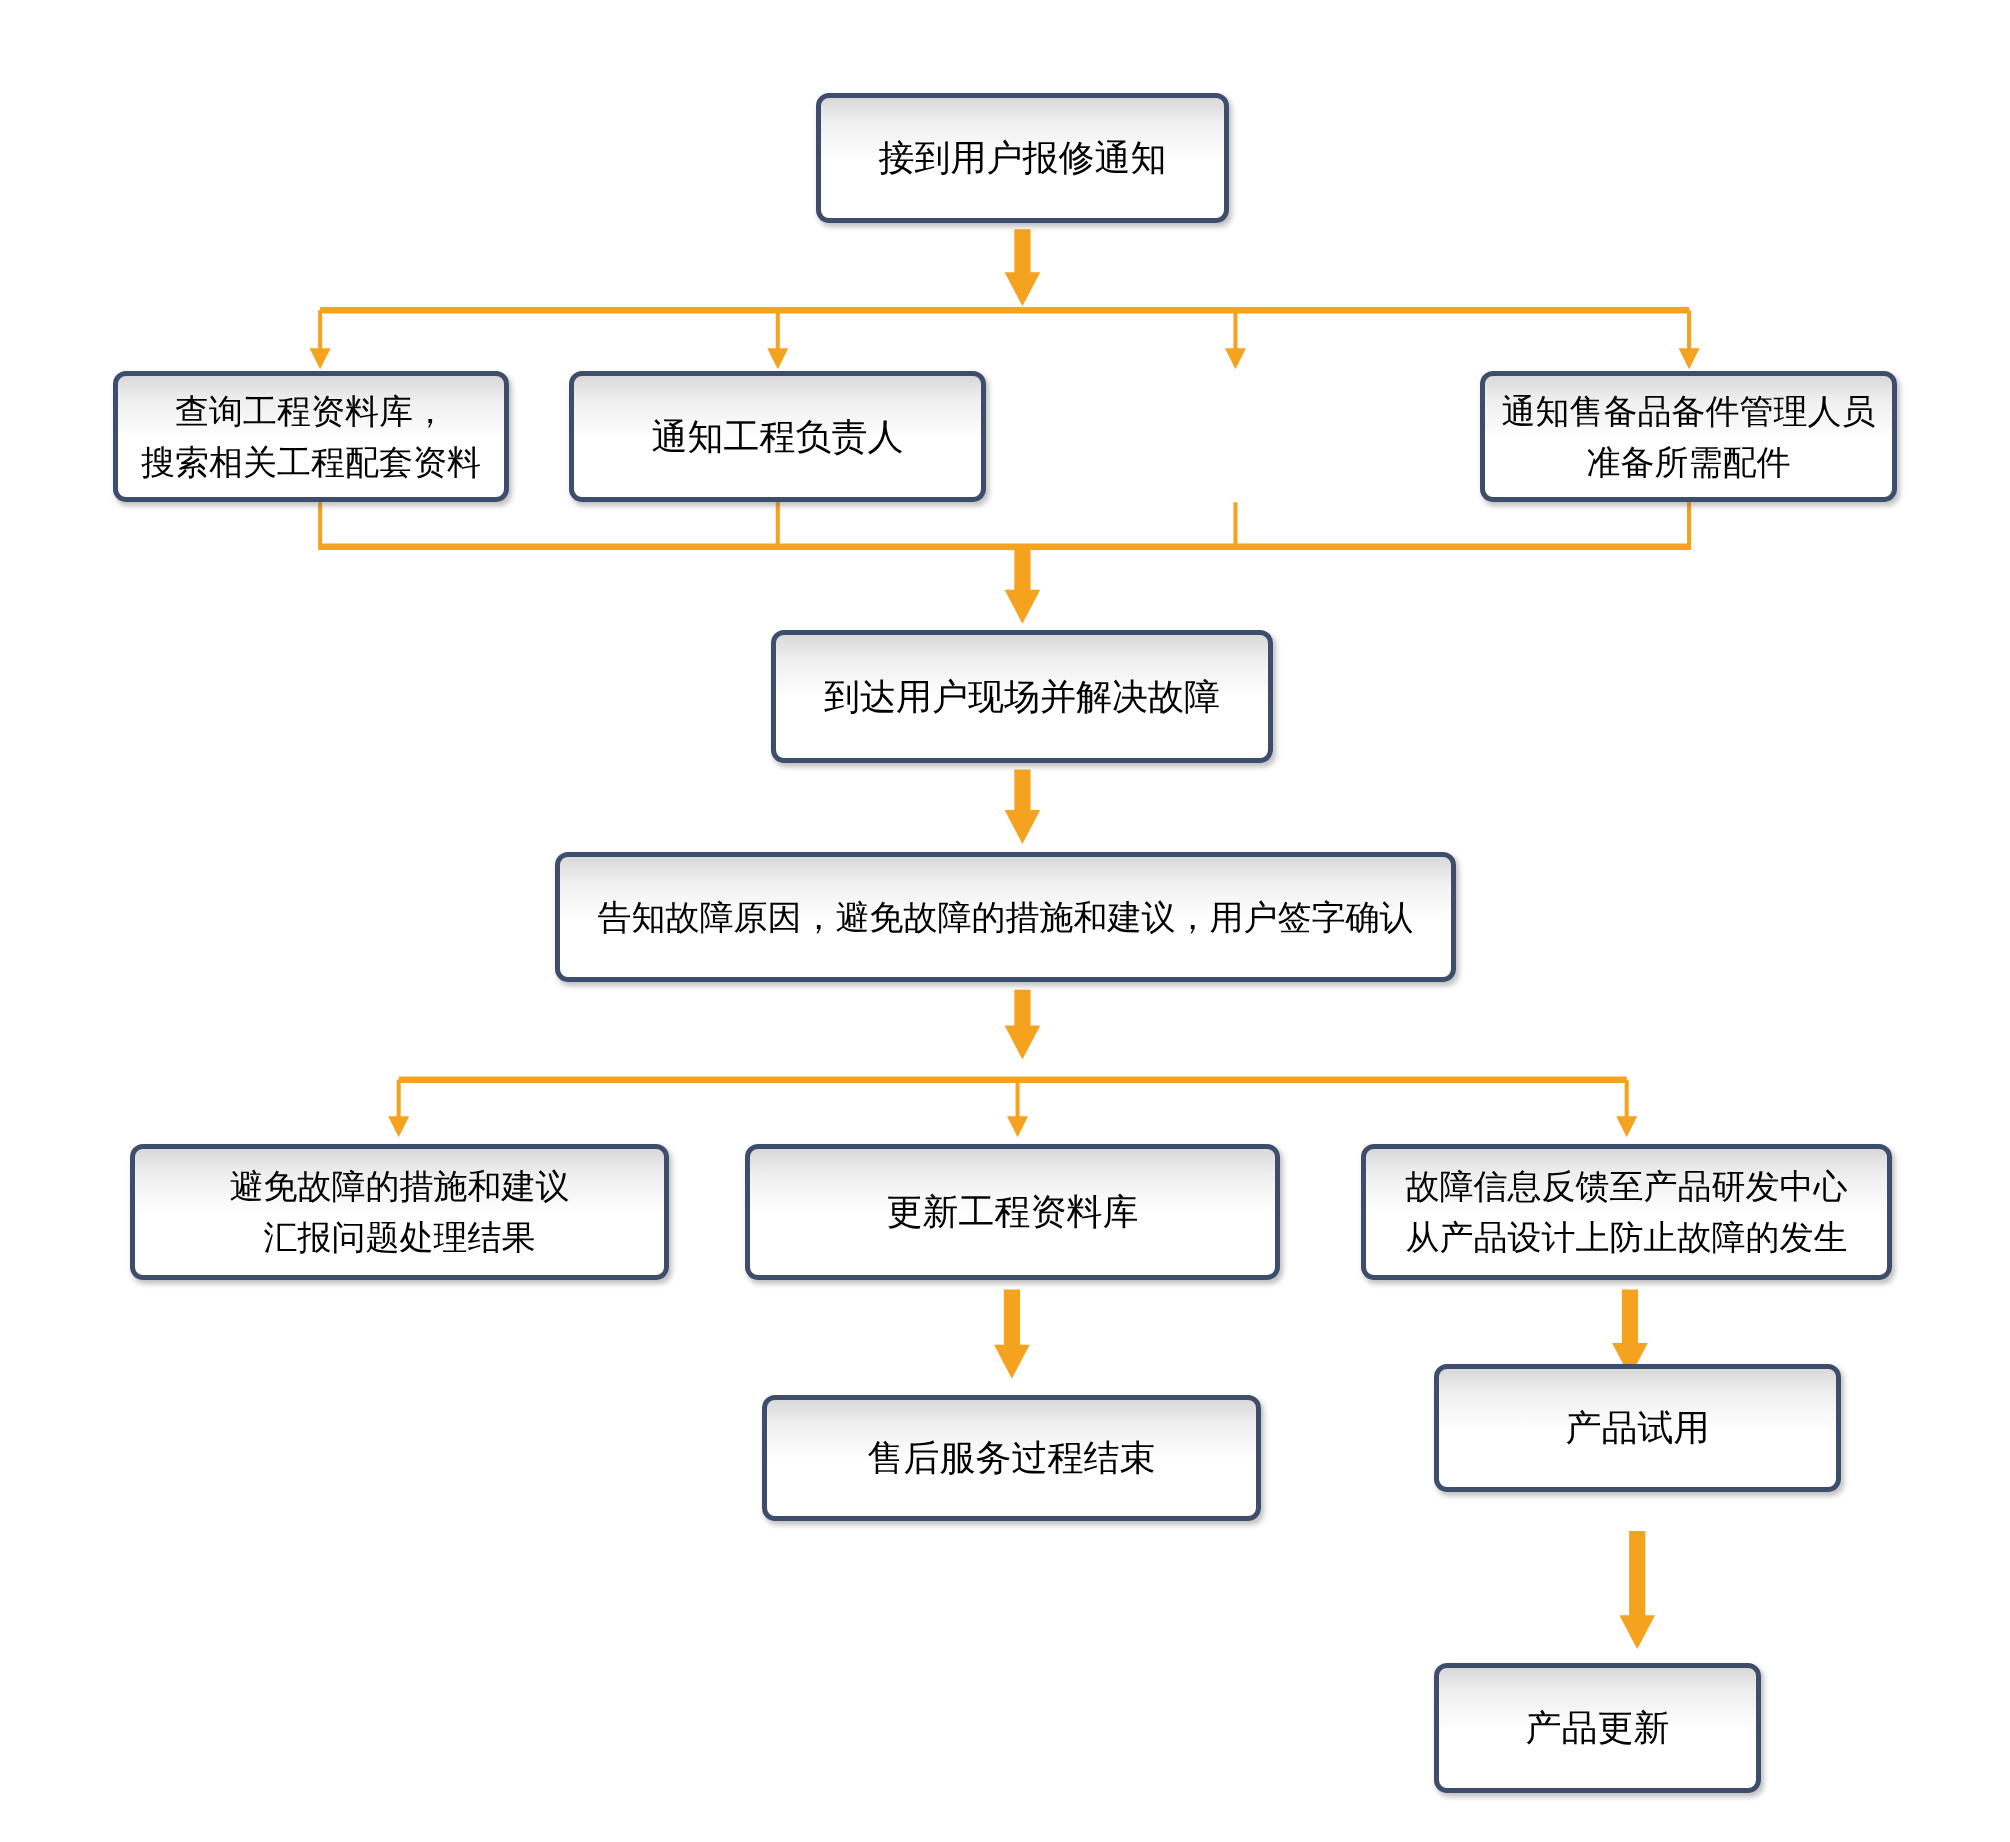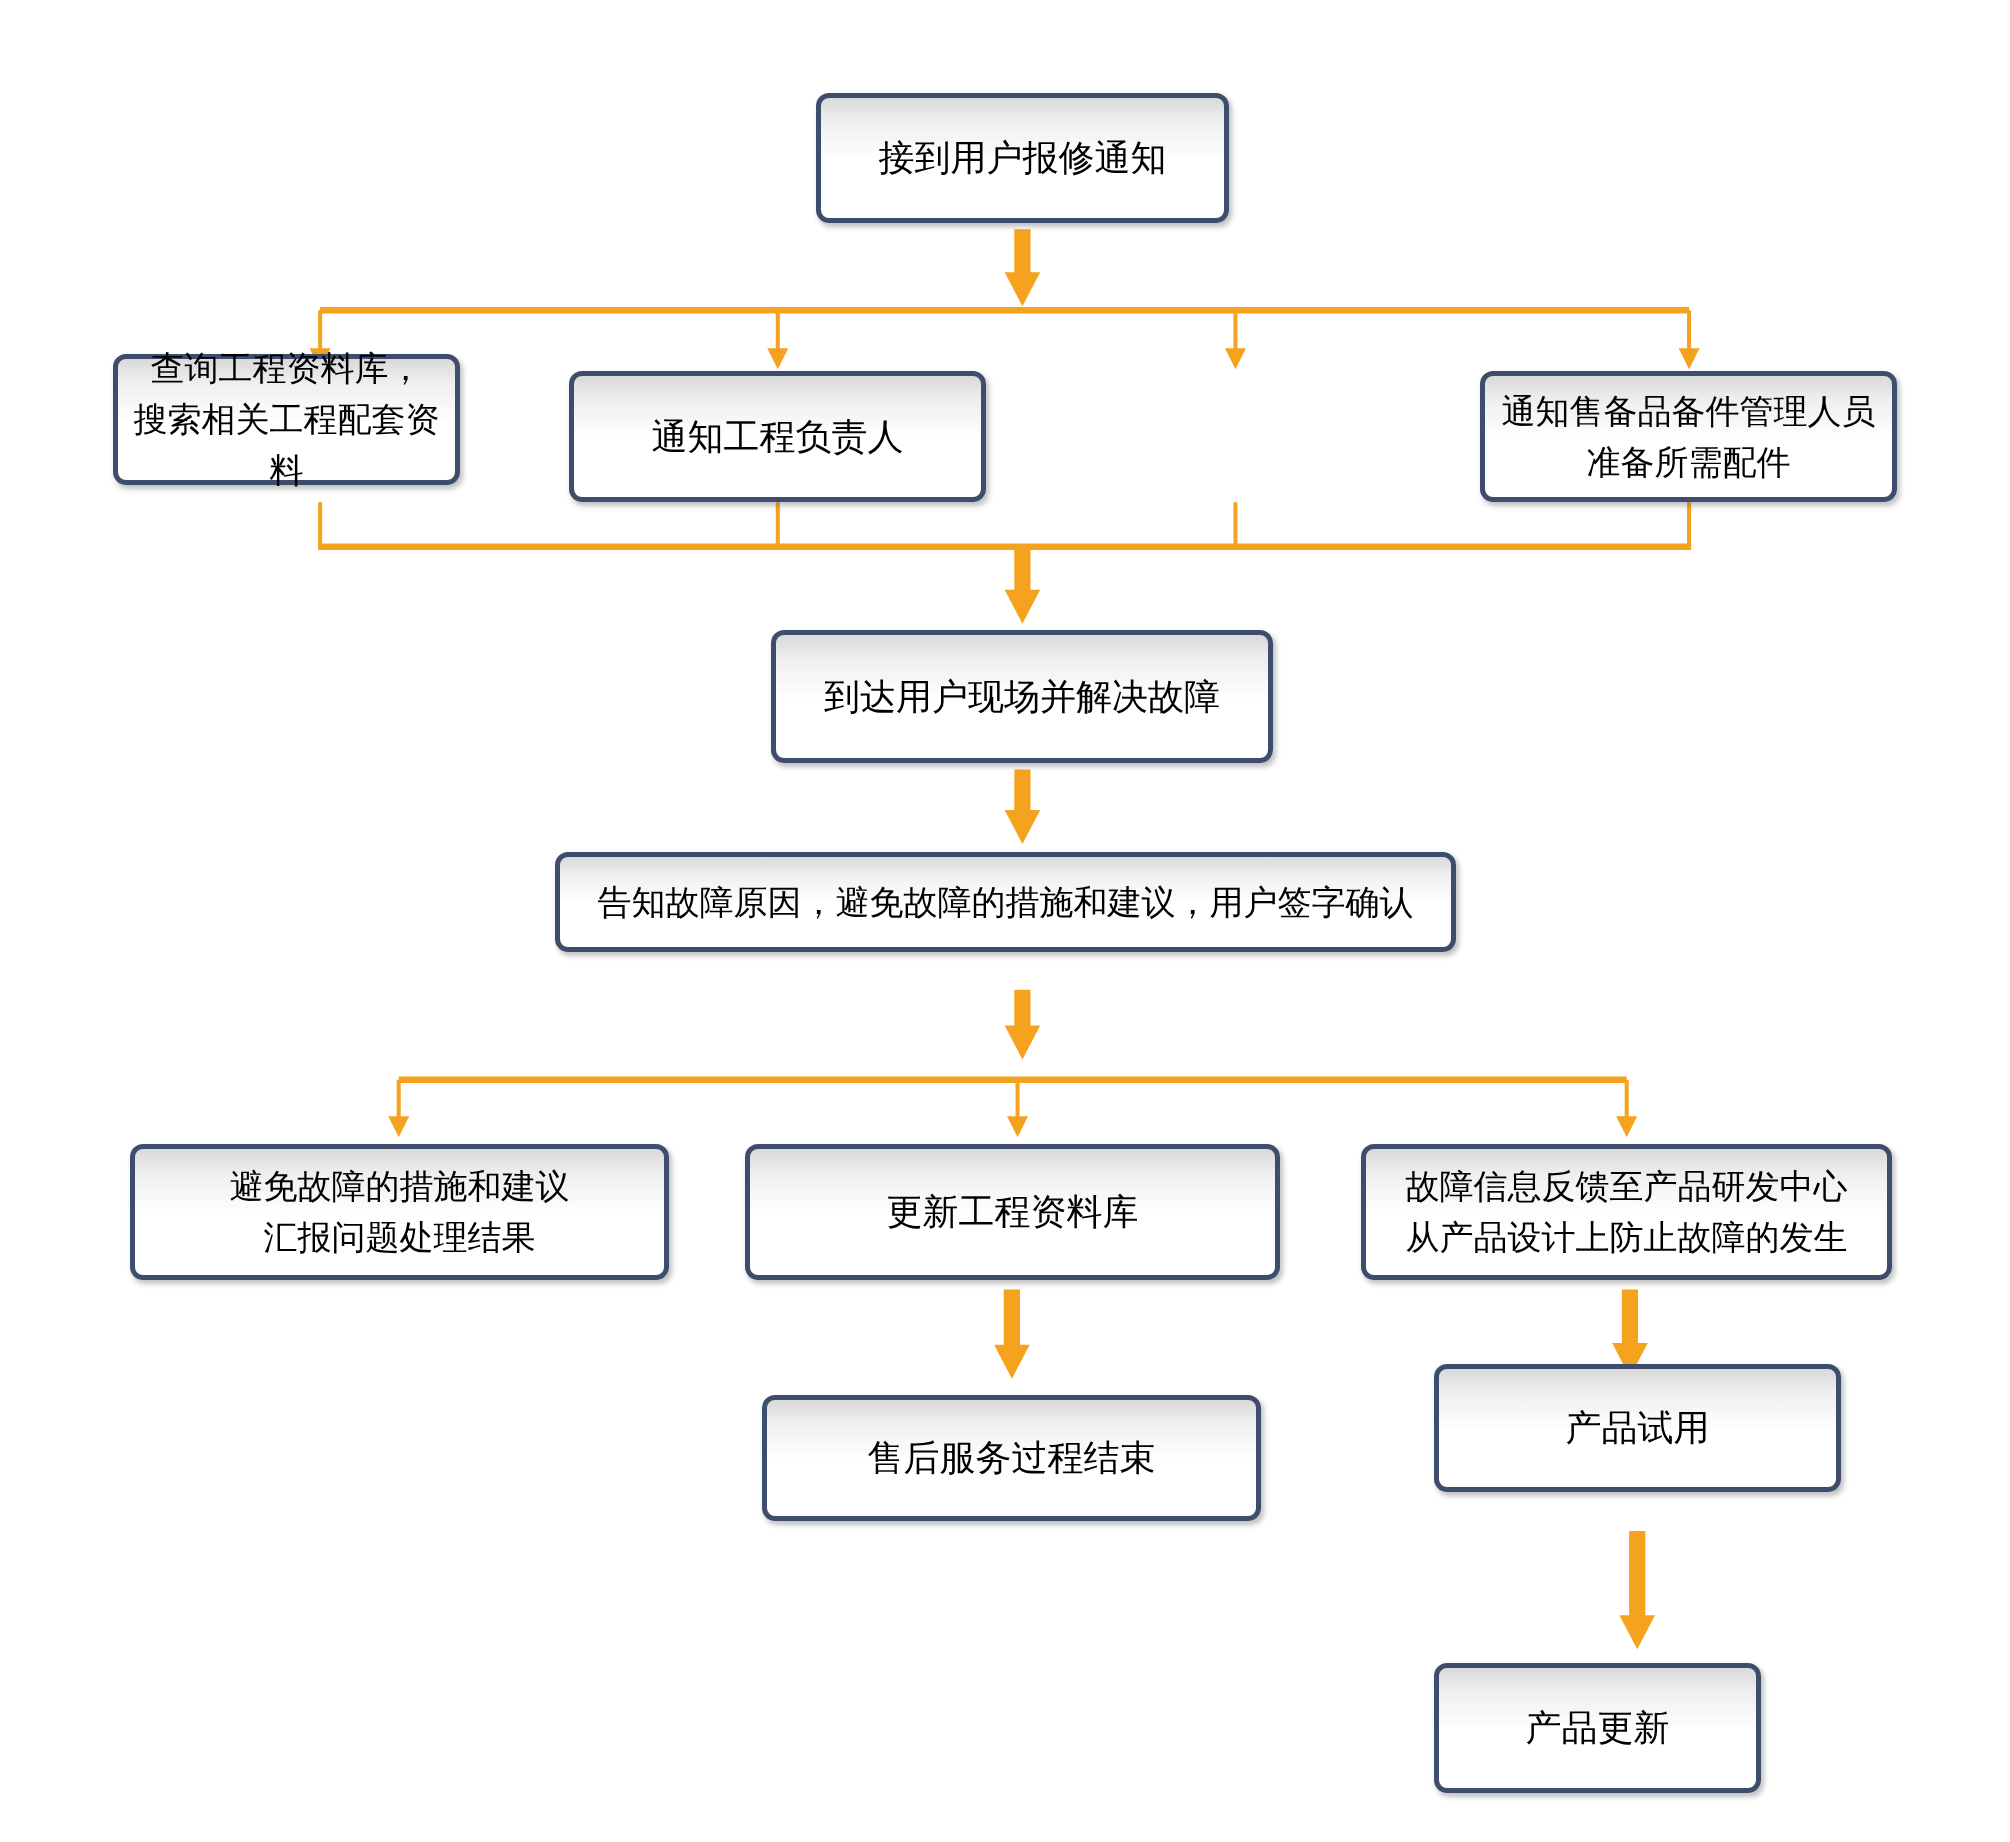--- a/index.html
+++ b/index.html
@@ -94,40 +94,40 @@
 
     <polygon class="thick" points="2002,1592 2022,1592 2022,1658 2034,1658 2012,1700 1990,1658 2002,1658"></polygon>
 
     <polygon class="thick" points="2011,1890 2031,1890 2031,1994 2043,1994 2021,2036 1999,1994 2011,1994"></polygon>
   </svg>
 
   <div class="node" style="left:816px;top:93px;width:413px;height:130px;">
     <span class="label">接到用户报修通知</span>
   </div>
 
-  <div class="node small" style="left:113px;top:354px;width:347px;height:131px;align-items:center;">
+  <div class="node small" style="left:113px;top:371px;width:396px;height:131px;align-items:center;">
     <span class="label">查询工程资料库，
 搜索相关工程配套资料</span>
   </div>
 
   <div class="node" style="left:569px;top:371px;width:417px;height:131px;">
     <span class="label">通知工程负责人</span>
   </div>
 
 
   <div class="node small" style="left:1480px;top:371px;width:417px;height:131px;">
     <span class="label">通知售备品备件管理人员
 准备所需配件</span>
   </div>
 
   <div class="node" style="left:771px;top:630px;width:502px;height:133px;">
     <span class="label">到达用户现场并解决故障</span>
   </div>
 
-  <div class="node small" style="left:555px;top:852px;width:901px;height:100px;align-items:center;">
+  <div class="node small" style="left:555px;top:852px;width:901px;height:130px;align-items:center;">
     <span class="label">告知故障原因，避免故障的措施和建议，用户签字确认</span>
   </div>
 
   <div class="node small" style="left:130px;top:1144px;width:539px;height:136px;">
     <span class="label">避免故障的措施和建议
 汇报问题处理结果</span>
   </div>
 
   <div class="node" style="left:745px;top:1144px;width:535px;height:136px;">
     <span class="label">更新工程资料库</span>

